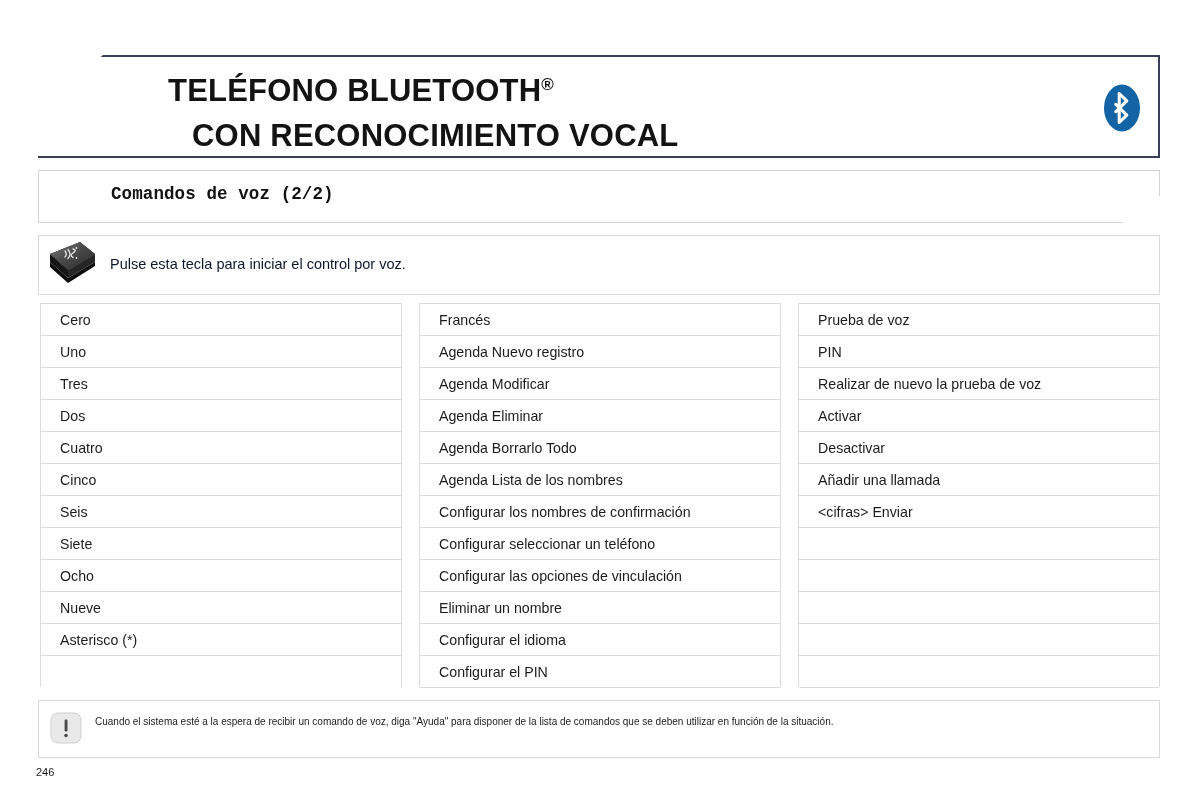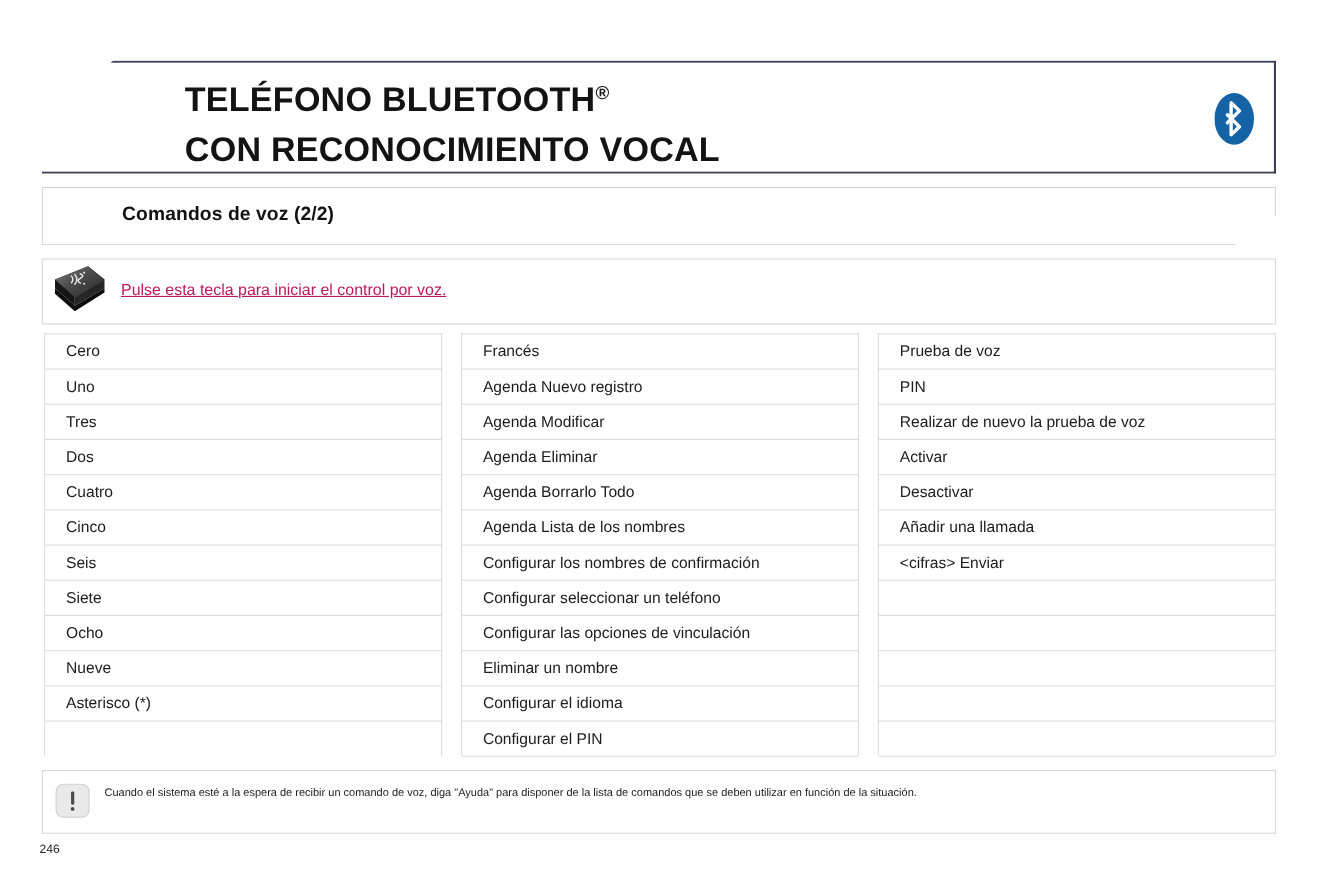--- a/index.html
+++ b/index.html
@@ -47,21 +47,21 @@
     position: absolute;
     left: 168px;
     top: 62px;
     width: 860px;
     font-size: 31px;
     font-weight: bold;
     line-height: 45px;
     letter-spacing: 0.2px;
     color: #131313;
   }
-  .header-title .line2 { display: block; }
+  .header-title .line2 { display: block; margin-left: 24px; }
   .reg-mark {
     font-size: 17px;
     vertical-align: super;
     font-weight: bold;
   }
 
   
   .bt-logo {
     position: absolute;
     left: 1104px;
@@ -82,20 +82,21 @@
     clip-path: polygon(0 0, 1122px 0, 1122px 26px, 1084px 53px, 0 53px);
   }
   .subtitle-text {
     position: absolute;
     left: 111px;
     top: 184px;
     font-size: 17.5px;
     font-weight: bold;
     color: #121212;
     letter-spacing: 0.1px;
+    font-family: Liberation Mono, monospace;
   }
 
   
   .key-box {
     position: absolute;
     left: 38px;
     top: 235px;
     width: 1122px;
     height: 60px;
     background: #ffffff;
@@ -106,22 +107,21 @@
     left: 46px;
     top: 240px;
     width: 52px;
     height: 50px;
   }
   .key-text {
     position: absolute;
     left: 110px;
     top: 256px;
     font-size: 14.5px;
-    color: #be185d;
-    text-decoration: underline;
+    color: #0f172a;
   }
 
   
   .tables {
     position: absolute;
     left: 40px;
     top: 303px;
     width: 1120px;
     height: 384px;
     display: flex;

